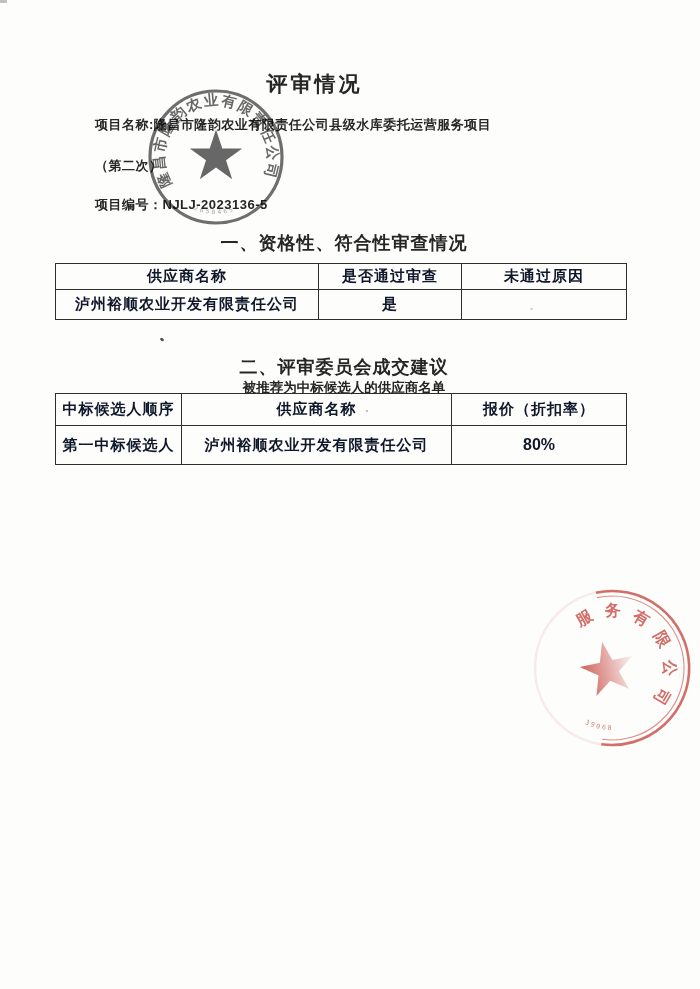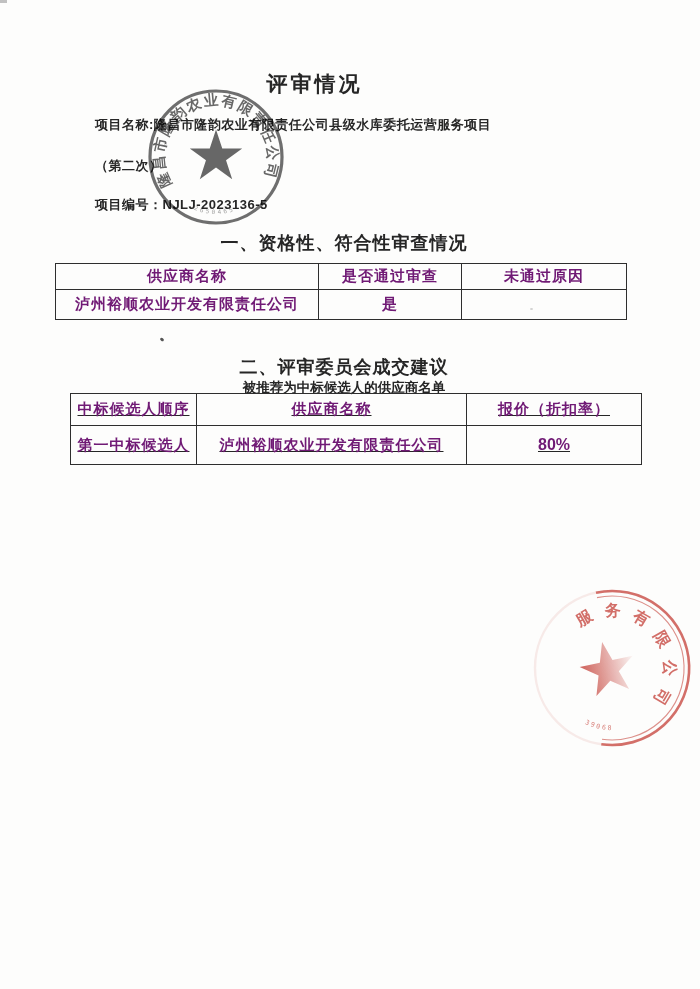--- a/index.html
+++ b/index.html
@@ -44,28 +44,27 @@
     border:1.8px solid #2e2e2e;
     z-index:2;
     background:transparent;
   }
   .t1{
     left:55px;top:263px;
     grid-template-columns:263px 143px 164px;
     grid-template-rows:26px 29px;
   }
   .t2{
-    left:70px;top:393px;
+    left:55px;top:393px;
     grid-template-columns:126px 270px 174px;
     grid-template-rows:32px 38px;
-    text-decoration:underline;
   }
   .cell{
     display:flex;align-items:center;justify-content:center;
-    font-size:15px;font-weight:600;color:#701a75;
+    font-size:15px;font-weight:600;color:#0f172a;
     border-right:1.5px solid #2e2e2e;
     border-bottom:1.5px solid #2e2e2e;
     white-space:nowrap;
     letter-spacing:1px;
   }
   .cell.lastcol{border-right:none;}
   .cell.lastrow{border-bottom:none;}
   .pct{font-size:16px;letter-spacing:0;}
   .stamp{mix-blend-mode:multiply;z-index:3;}
   .seal-top{left:141px;top:82px;}

